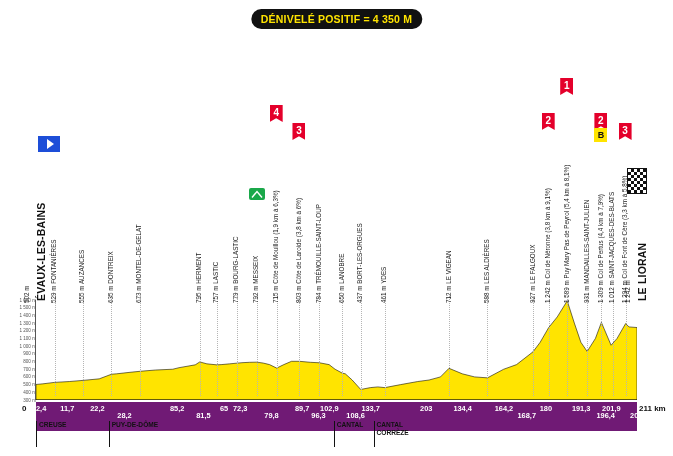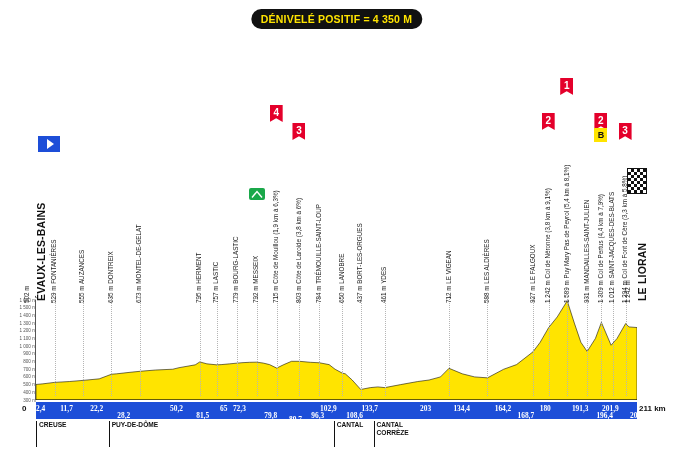--- a/index.html
+++ b/index.html
@@ -32,23 +32,22 @@
   
   .yaxis{position:absolute;left:6px;top:296px;width:30px;height:106px;}
   .ylab{
     position:absolute;right:0;
     font-size:4.6px;color:#555;text-align:right;white-space:nowrap;
     line-height:5px;
   }
 
   
   .kmband{
-    position:absolute;left:36px;top:402px;width:601px;height:17px;
-    background:#1d4ed8;
-    font-family:Liberation Serif, serif;
+    position:absolute;left:36px;top:402px;width:601px;height:29px;
+    background:#701a75;
   }
   .kmtick{
     position:absolute;top:2px;
     color:#ffffff;font-size:7.4px;font-weight:bold;white-space:nowrap;
   }
   .kmtick.low{top:9px;padding-left:10px;}
   .kmzero{
     position:absolute;left:22px;top:404px;
     font-size:8px;color:#111;font-weight:bold;
   }
@@ -239,26 +238,26 @@
       <div class="marker" style="left: 618.607px; top: 123px;">
         <div class="cat">3</div>
       </div>
     </div>
 
   <div class="kmband" id="kmband">
       <div class="kmtick" style="left: 0px;">2,4</div>
       <div class="kmtick" style="left: 24.3256px;">11,7</div>
       <div class="kmtick" style="left: 54.2332px;">22,2</div>
       <div class="kmtick low" style="left: 71.3232px;">28,2</div>
-      <div class="kmtick" style="left: 133.987px;">50,2</div>
+      <div class="kmtick" style="left: 133.987px;">85,2</div>
       <div class="kmtick low" style="left: 150.222px;">81,5</div>
       <div class="kmtick" style="left: 184px;">65</div>
       <div class="kmtick" style="left: 196.935px;">72,3</div>
       <div class="kmtick low" style="left: 218.298px;">79,8</div>
-      <div class="kmtick" style="left: 253px; margin-top: 11px;">89,7</div>
+      <div class="kmtick" style="left: 259px;">89,7</div>
       <div class="kmtick low" style="left: 265.295px;">96,3</div>
       <div class="kmtick" style="left: 284.094px;">102,9</div>
       <div class="kmtick low" style="left: 300.33px;">108,6</div>
       <div class="kmtick" style="left: 325.395px;">133,7</div>
       <div class="kmtick" style="left: 384.071px;">203</div>
       <div class="kmtick" style="left: 417.397px;">134,4</div>
       <div class="kmtick" style="left: 458.698px;">164,2</div>
       <div class="kmtick low" style="left: 471.515px;">168,7</div>
       <div class="kmtick" style="left: 503.701px;">180</div>
       <div class="kmtick" style="left: 535.888px;">191,3</div>

